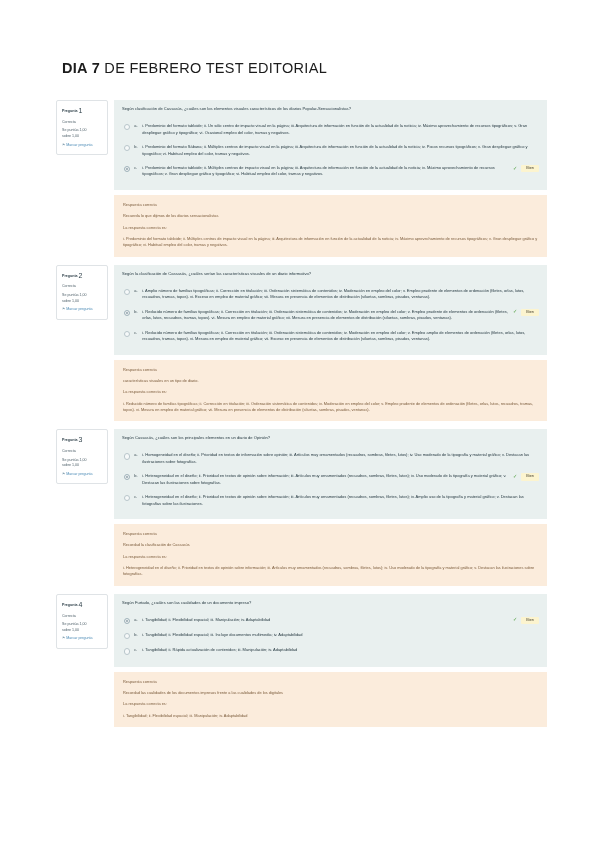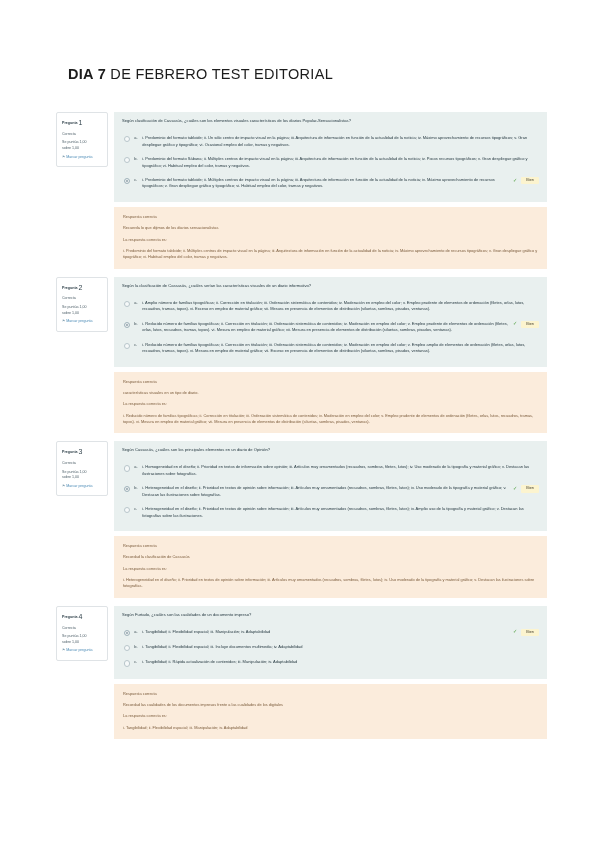--- a/index.html
+++ b/index.html
@@ -20,21 +20,21 @@
     position: relative;
     box-sizing: border-box;
     padding: 0 0 0 0;
     overflow: hidden;
   }
   .page-title {
     font-size: 14.5px;
     letter-spacing: 0.3px;
     color: #1c1c1c;
     padding: 54px 0 0 56px;
-    margin: 12px;
+    margin: 6px;
     font-weight: 400;
   }
   .page-title .bold {
     font-weight: 700;
   }
   .quiz-body {
     padding: 18px 52px 0 56px;
   }
 
   

